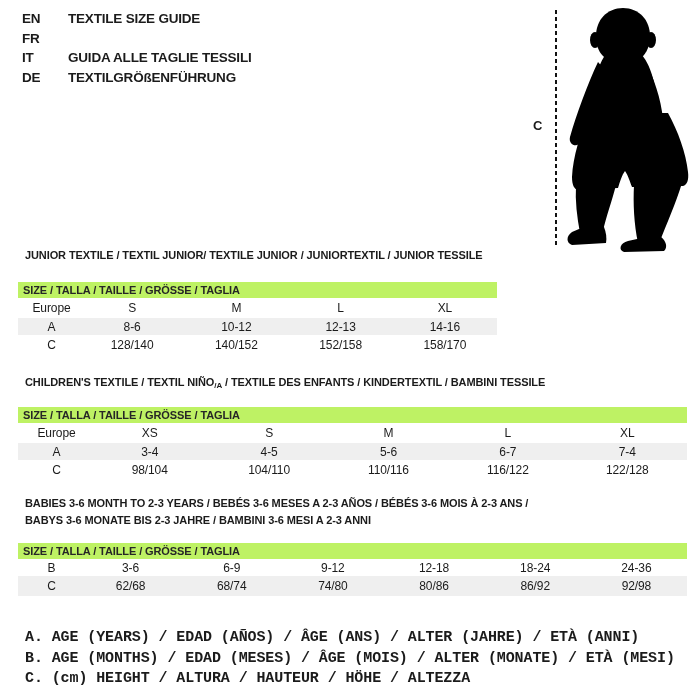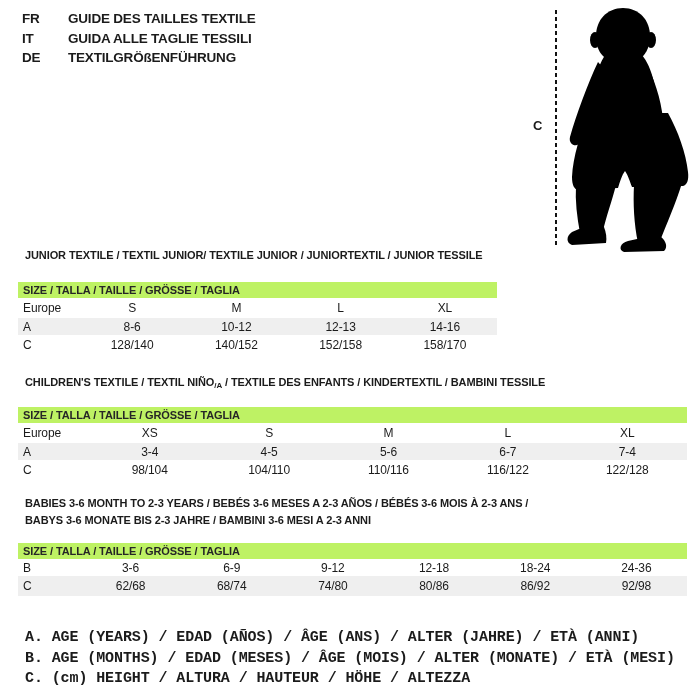--- a/index.html
+++ b/index.html
@@ -21,42 +21,45 @@
   }
   .measure-label{position:absolute;left:13px;top:118px;font-weight:700;font-size:13px;}
   .silhouette{position:absolute;left:40px;top:5px;}
   
   .sec-title{position:absolute;left:25px;font-weight:700;font-size:11px;letter-spacing:-0.1px;white-space:nowrap;}
   .sec-title .subA{font-size:8px;vertical-align:-2px;}
   .sec3{line-height:17px;white-space:normal;width:540px;}
   
   table{border-collapse:collapse;table-layout:fixed;position:absolute;left:18px;}
   td{font-size:12px;text-align:center;vertical-align:middle;padding:0;letter-spacing:-0.1px;}
-  td.lbl{text-align:left;padding-left:5px;}
+  td.lbl{text-align:center;padding-left:5px;}
   tr.size-bar td{
     background:#bef264;text-align:left;font-weight:700;font-size:11px;
     height:16px;padding-left:5px;letter-spacing:-0.1px;color:#262626;
   }
   tr.head-row td{height:20px;}
   tr.data-row td{height:17px;}
   tr.data-row.tall td{height:20px;}
   tr.gray td{background:#efefef;}
   .t1{top:282px;width:479px;}
   .t2{top:407px;width:669px;}
   .t3{top:543px;width:669px;}
   
   .legend{position:absolute;left:25px;top:628px;font-weight:700;font-size:15px;line-height:20.5px;letter-spacing:-0.1px;font-family:Liberation Mono, monospace;}
 </style>
 </head>
 <body>
 
 <div class="langs">
   <div class="lang-row">
+    <span class="lang-code">EN</span>
+    <span class="lang-label">TEXTILE SIZE GUIDE</span>
+  </div>
+  <div class="lang-row">
     <span class="lang-code">FR</span>
-    <span class="lang-label">GUIDE DES TAILLES TEXTILE</span>
   </div>
   <div class="lang-row">
     <span class="lang-code">IT</span>
     <span class="lang-label">GUIDA ALLE TAGLIE TESSILI</span>
   </div>
   <div class="lang-row">
     <span class="lang-code">DE</span>
     <span class="lang-label">TEXTILGRÖßENFÜHRUNG</span>
   </div>
 </div>

